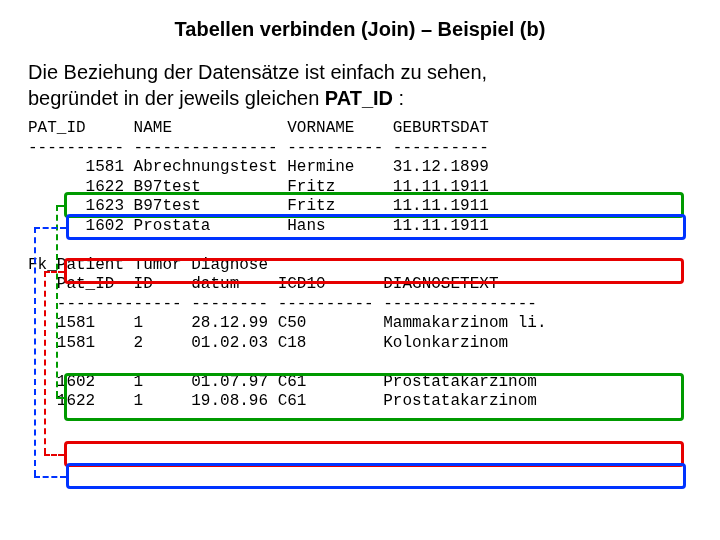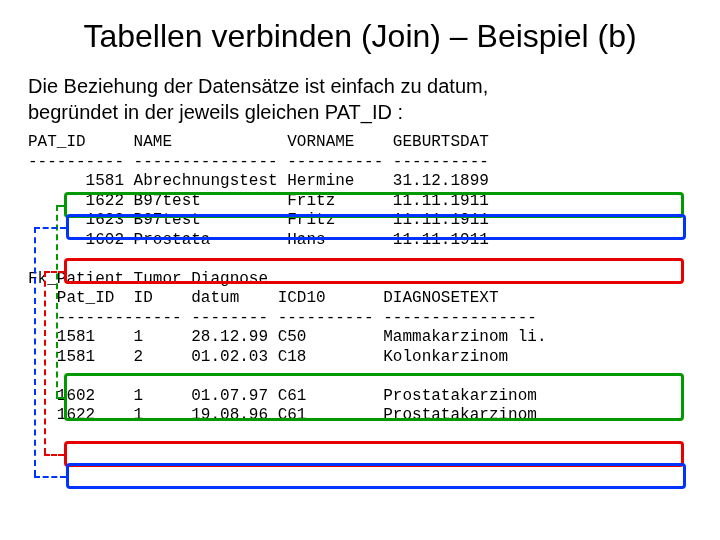--- a/index.html
+++ b/index.html
@@ -10,31 +10,31 @@
     font-family: Arial, Helvetica, sans-serif;
     background: #fff;
     color: #000;
     position: relative;
     overflow: hidden;
   }
   .slide {
     padding: 18px 28px;
   }
   h1 {
-    font-size: 32px;
-    font-weight: normal;
+    font-size: 20px;
+    font-weight: bold;
     text-align: center;
     margin: 0 0 18px 0;
   }
   .intro {
     font-size: 20px;
     line-height: 1.3;
     margin-bottom: 8px;
   }
-  .intro b { font-weight: normal; }
+  .intro b { font-weight: bold; }
   .mono {
     font-family: "Courier New", monospace;
     font-size: 16px;
     line-height: 1.22;
     white-space: pre;
     position: relative;
   }
   .box {
     position: absolute;
     background: transparent;
@@ -59,21 +59,21 @@
   .blue-l  { border-color:#0033ff; }
   .red-l   { border-color:#e60000; }
 </style>
 </head>
 <body>
 
 <div class="slide">
   <h1>Tabellen verbinden (Join) – Beispiel (b)</h1>
 
   <div class="intro">
-    <span>Die Beziehung der Datensätze ist einfach zu datum,</span><br>
+    <span>Die Beziehung der Datensätze ist einfach zu sehen,</span><br>
     <span>begründet in der jeweils gleichen </span><b>PAT_ID</b><span> :</span>
   </div>
 
   <div class="mono" id="mono">PAT_ID     NAME            VORNAME    GEBURTSDAT
 ---------- --------------- ---------- ----------
       1581 Abrechnungstest Hermine    31.12.1899
       1622 B97test         Fritz      11.11.1911
       1623 B97test         Fritz      11.11.1911
       1602 Prostata        Hans       11.11.1911
 

